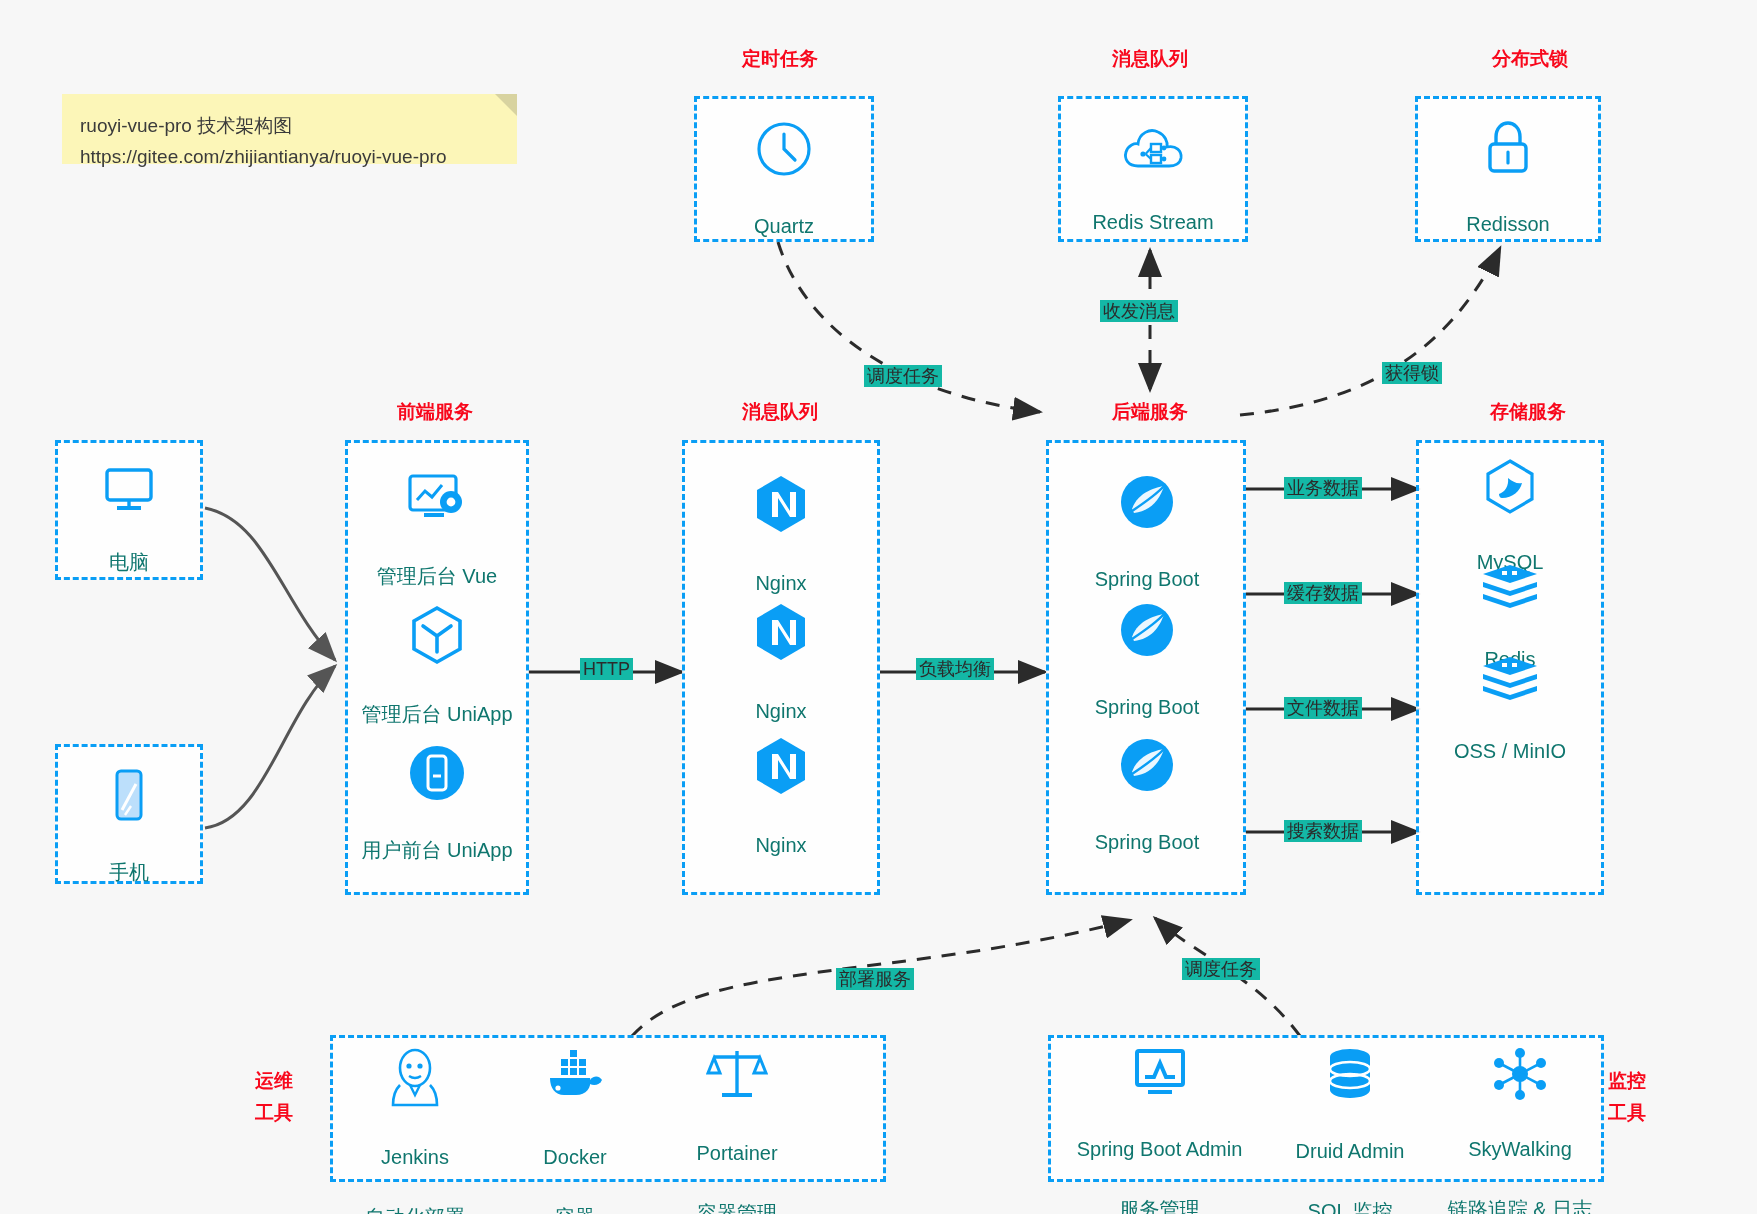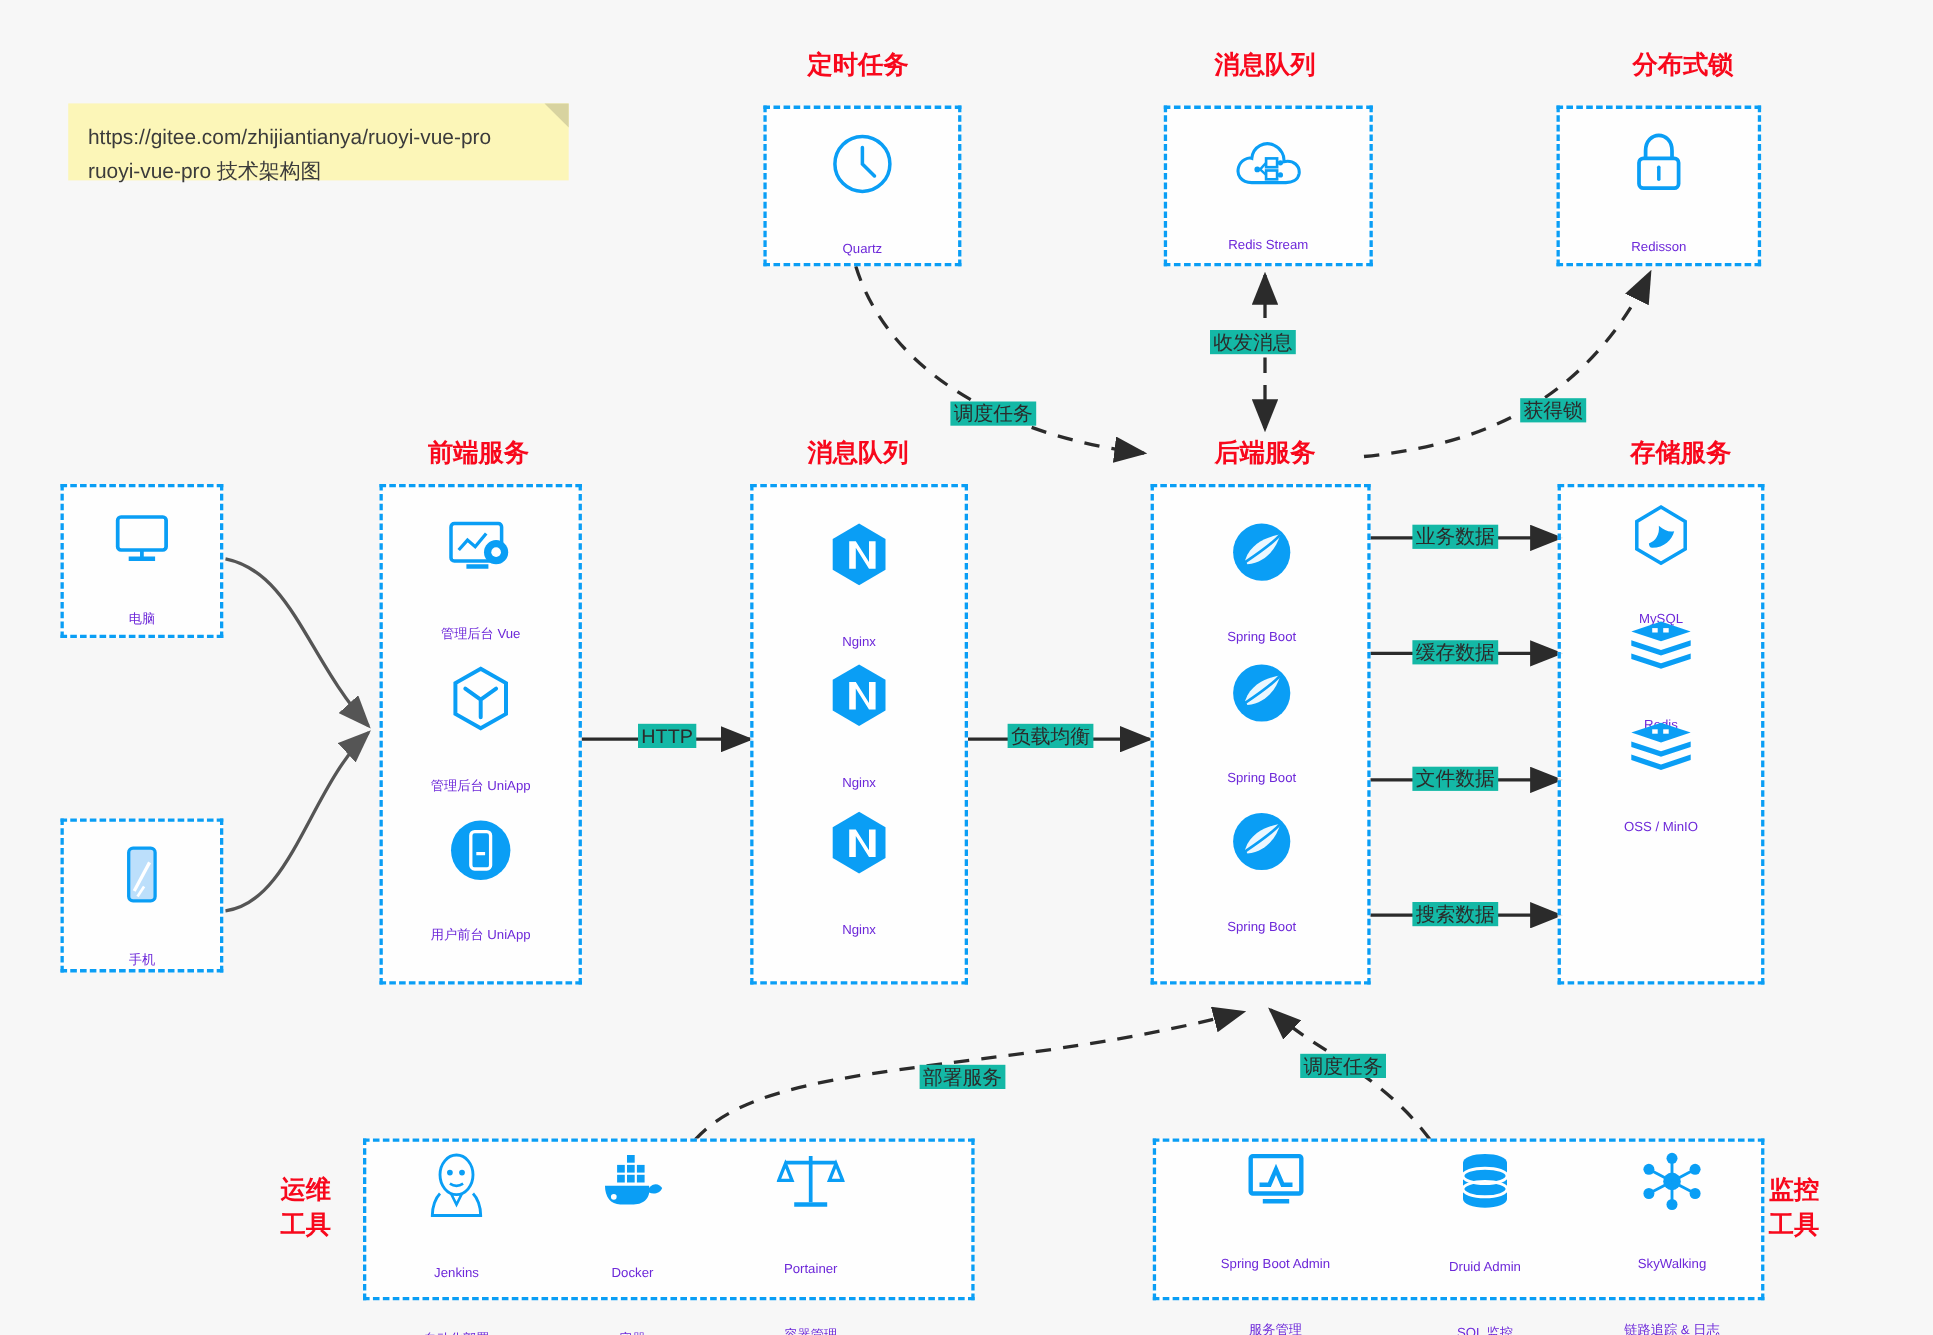--- a/index.html
+++ b/index.html
@@ -45,39 +45,39 @@
     border: 3px dashed #0a9ef5;
     background: rgba(255,255,255,0.86);
     box-sizing: border-box;
   }
 
   
   .gtitle {
     position: absolute;
     color: #f8081c;
     font-weight: bold;
-    font-size: 23px;
+    font-size: 19px;
     line-height: 27px;
     text-align: center;
     white-space: nowrap;
   }
   .gtitle.side {
     text-align: left;
     line-height: 32px;
   }
 
   
   .node {
     position: absolute;
     text-align: center;
     width: 180px;
   }
   .node .cap {
-    color: #6d28d9;
-    font-size: 12px;
+    color: #0f766e;
+    font-size: 20px;
     line-height: 25px;
     white-space: nowrap;
     margin-top: 36px;
   }
   .node .cap.two {
     line-height: 24px;
   }
   .node .ico {
     display: block;
     margin: 0 auto 6px auto;
@@ -147,22 +147,22 @@
 
     <path d="M1240,415 C1340,405 1440,370 1500,248" fill="none" stroke="#2b2b2b" stroke-width="3" stroke-dasharray="14,11" marker-end="url(#arrowDash)"></path>
 
     <path d="M632,1036 C700,960 900,980 1130,920" fill="none" stroke="#2b2b2b" stroke-width="3" stroke-dasharray="14,11" marker-end="url(#arrowDash)"></path>
 
     <path d="M1300,1036 C1255,975 1195,955 1155,918" fill="none" stroke="#2b2b2b" stroke-width="3" stroke-dasharray="14,11" marker-end="url(#arrowDash)"></path>
   </svg>
 
   <div class="note" style="left:62px; top:94px; width:455px; height:70px;">
     <div class="fold"></div>
+    <div>ruoyi-vue-pro 技术架构图</div>
     <div>https://gitee.com/zhijiantianya/ruoyi-vue-pro</div>
-    <div>ruoyi-vue-pro 技术架构图</div>
   </div>
 
   <div class="gtitle" style="left:700px; top:45px; width:160px;">定时任务</div>
   <div class="dbox" style="left:694px; top:96px; width:180px; height:146px;"></div>
   <div class="node" style="left:694px; top:120px; width:180px;">
     <span class="ico">
       <svg width="58" height="58" viewBox="0 0 58 58">
         <circle cx="29" cy="29" r="25" fill="none" stroke="#0a9ef5" stroke-width="3.2"></circle>
         <path d="M29,14 L29,29 L40,40" fill="none" stroke="#0a9ef5" stroke-width="3.2" stroke-linecap="round"></path>
       </svg>

